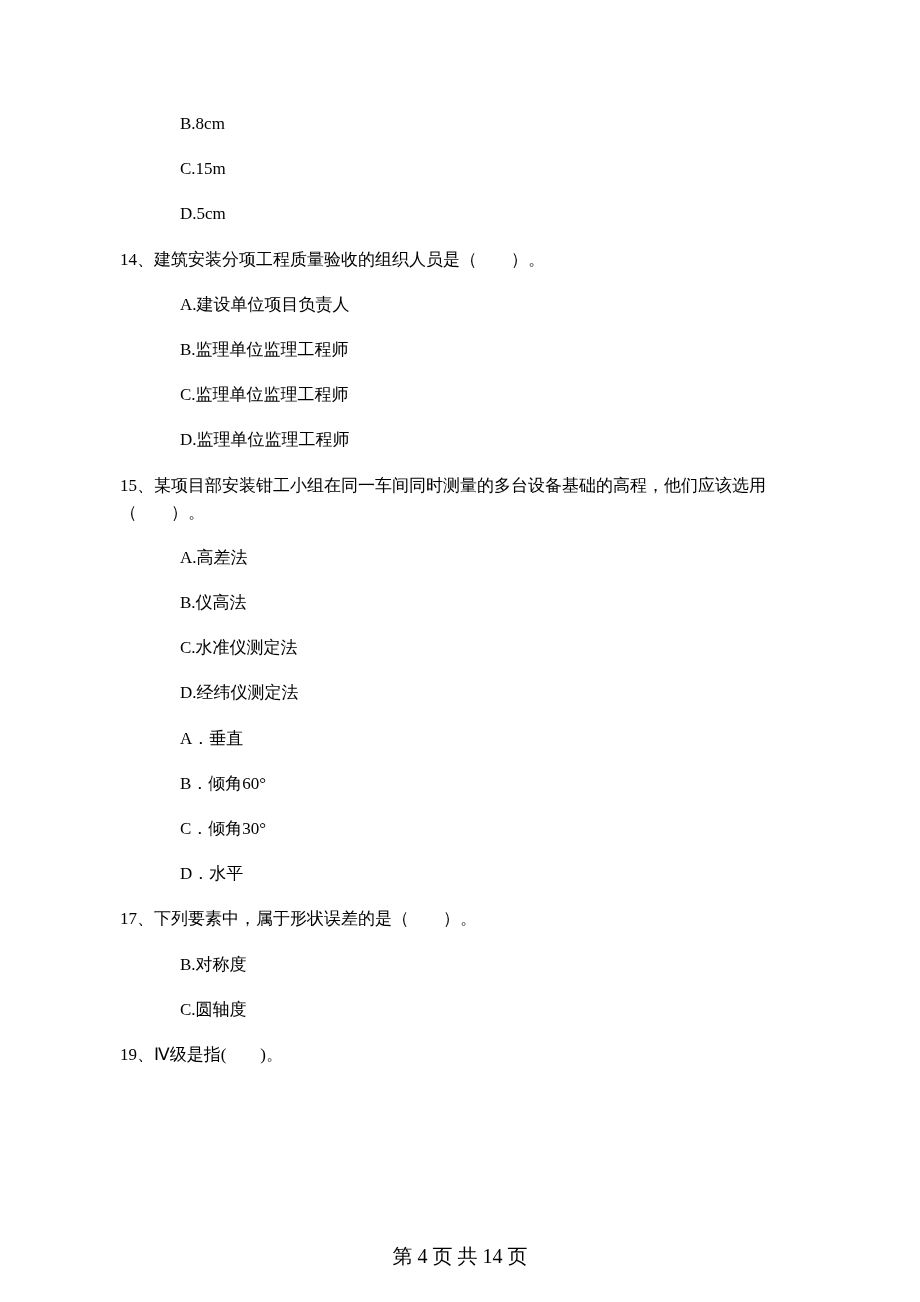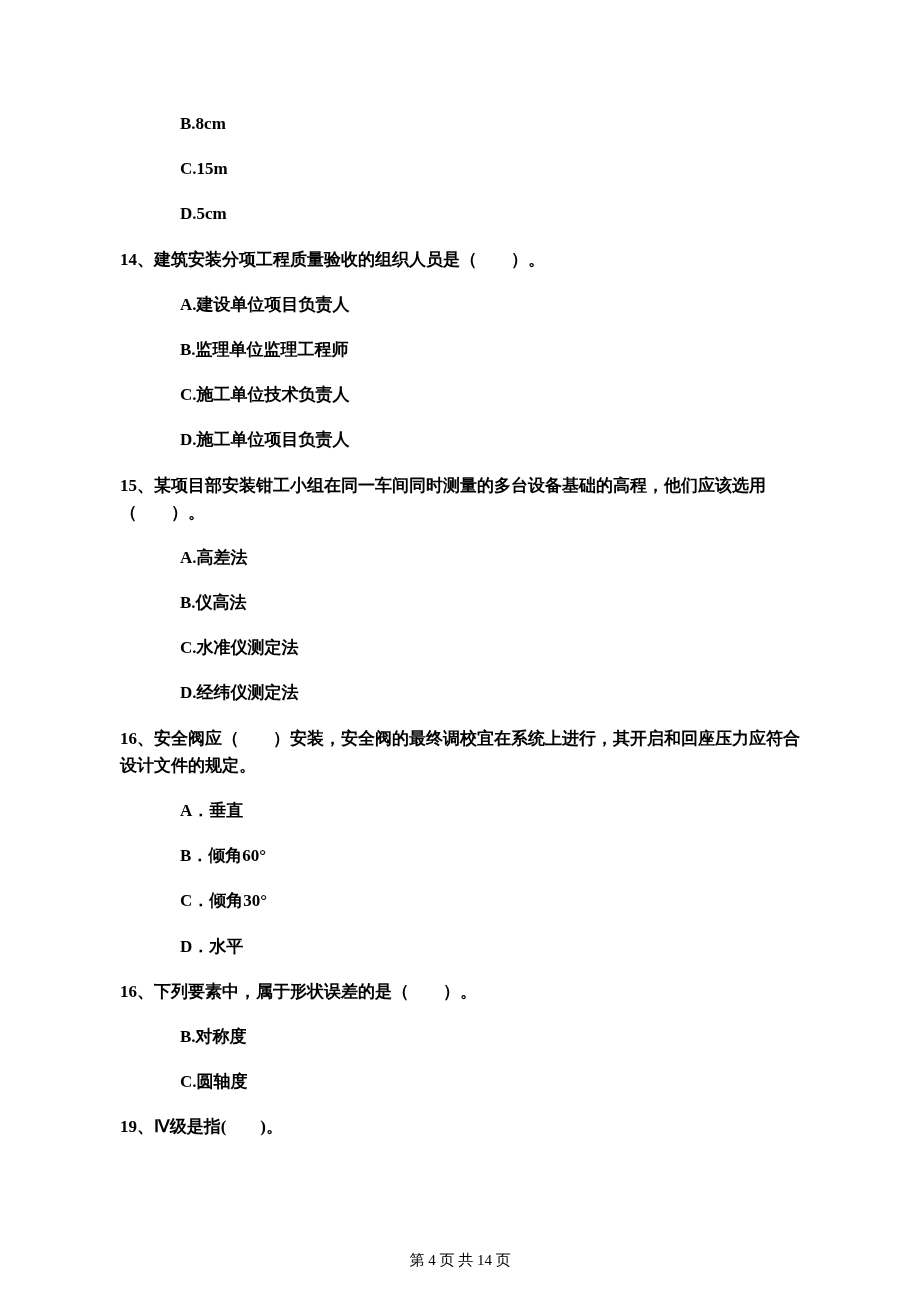--- a/index.html
+++ b/index.html
@@ -11,85 +11,80 @@
     color: #000000;
     line-height: 1.6;
     position: relative;
   }
   .page {
     padding: 110px 120px 60px 120px;
   }
   .option-block {
     padding-left: 60px;
     margin-bottom: 18px;
-    font-weight: bold;
   }
   .option-line {
     margin-bottom: 18px;
   }
   .question {
     margin-bottom: 18px;
     margin-top: 10px;
-    font-weight: bold;
   }
   .q-text {
     display: inline;
   }
   .page-number {
     position: absolute;
     bottom: 30px;
     left: 0;
     right: 0;
     text-align: center;
-    font-size: 15px;
+    font-size: 20px;
   }
 </style>
 </head>
 <body>
 
 <div class="page">
 
   <div class="option-block">
     <div class="option-line"><span>B.8cm</span></div>
     <div class="option-line"><span>C.15m</span></div>
     <div class="option-line"><span>D.5cm</span></div>
   </div>
 
   <div class="question">
     <span class="q-text">14、建筑安装分项工程质量验收的组织人员是（　　）。</span>
   </div>
   <div class="option-block">
     <div class="option-line"><span>A.建设单位项目负责人</span></div>
     <div class="option-line"><span>B.监理单位监理工程师</span></div>
-    <div class="option-line"><span>C.施工单位技术负责人</span></div>
-    <div class="option-line"><span>D.施工单位项目负责人</span></div>
+    <div class="option-line"><span>C.监理单位监理工程师</span></div>
+    <div class="option-line"><span>D.监理单位监理工程师</span></div>
   </div>
 
   <div class="question">
     <span class="q-text">15、某项目部安装钳工小组在同一车间同时测量的多台设备基础的高程，他们应该选用（　　）。</span>
   </div>
   <div class="option-block">
     <div class="option-line"><span>A.高差法</span></div>
     <div class="option-line"><span>B.仪高法</span></div>
     <div class="option-line"><span>C.水准仪测定法</span></div>
     <div class="option-line"><span>D.经纬仪测定法</span></div>
   </div>
 
-  <div class="question">
-    <span class="q-text">16、安全阀应（　　）安装，安全阀的最终调校宜在系统上进行，其开启和回座压力应符合设计文件的规定。</span>
-  </div>
   <div class="option-block">
     <div class="option-line"><span>A．垂直</span></div>
     <div class="option-line"><span>B．倾角60°</span></div>
     <div class="option-line"><span>C．倾角30°</span></div>
     <div class="option-line"><span>D．水平</span></div>
   </div>
 
   <div class="question">
-    <span class="q-text">16、下列要素中，属于形状误差的是（　　）。</span>
+    <span class="q-text">17、下列要素中，属于形状误差的是（　　）。</span>
   </div>
   <div class="option-block">
     <div class="option-line"><span>B.对称度</span></div>
     <div class="option-line"><span>C.圆轴度</span></div>
   </div>
 
   <div class="question">
     <span class="q-text">19、Ⅳ级是指(　　)。</span>
   </div>
 

